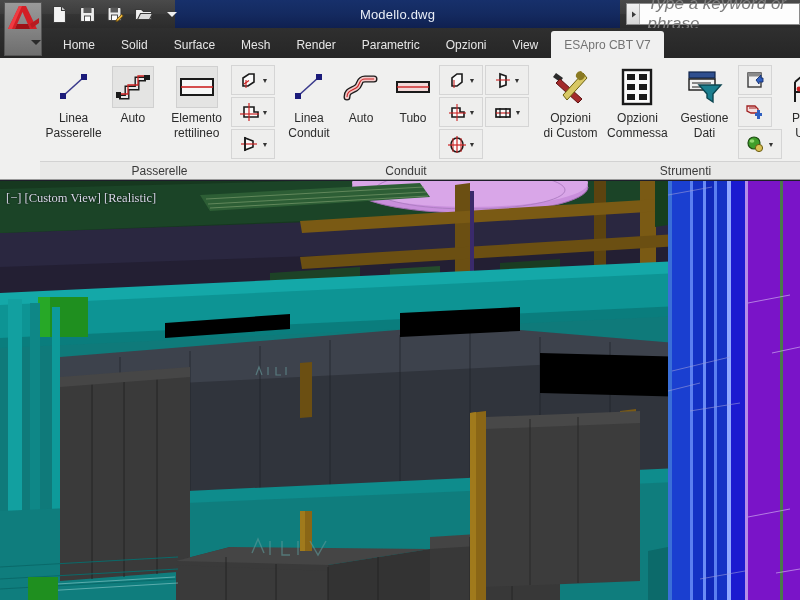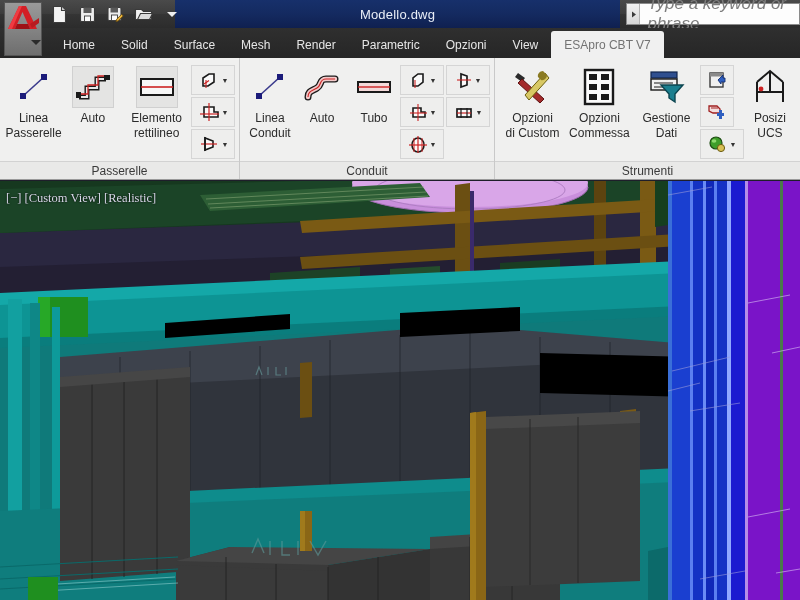--- a/index.html
+++ b/index.html
@@ -64,20 +64,21 @@
   .tab.active {
     background: #f0f0f0; color: #737373;
     border-radius: 3px 3px 0 0;
   }
 
   
   .ribbon {
     position: absolute; left: 0; top: 58px; width: 800px; height: 122px;
     background: #f0f0ef; border-bottom: 1px solid #9a9a9a;
     display: flex;
+    padding-left: 40px;
   }
   .panel { height: 121px; display: flex; flex-direction: column; position: relative; }
   .panel-body { flex: 1; display: flex; align-items: flex-start; padding: 4px 4px 0 4px; }
   .panel-title {
     height: 18px; font-size: 12px; color: #3a3a3a;
     display: flex; align-items: center; justify-content: center;
     background: #e9e9e8; border-top: 1px solid #d2d2d2;
   }
   .panel-div { width: 1px; background: #c9c9c9; height: 121px; }
 

